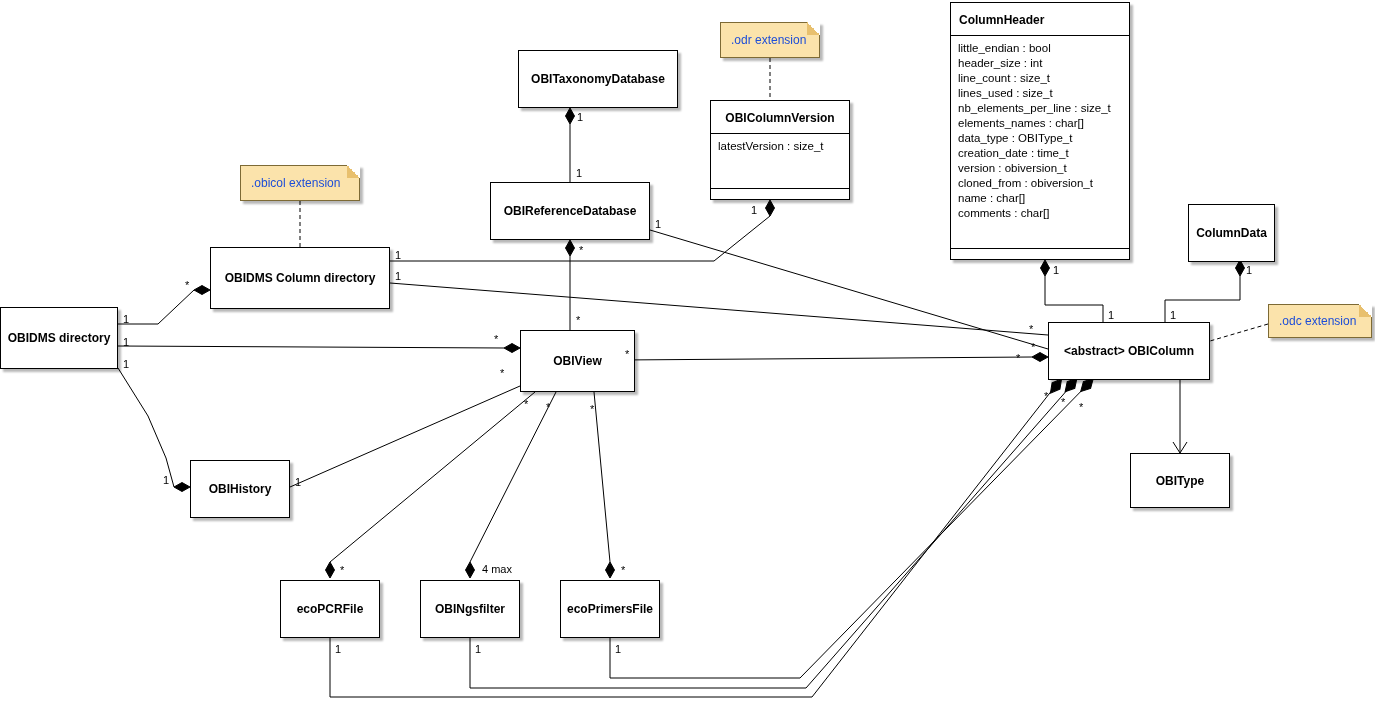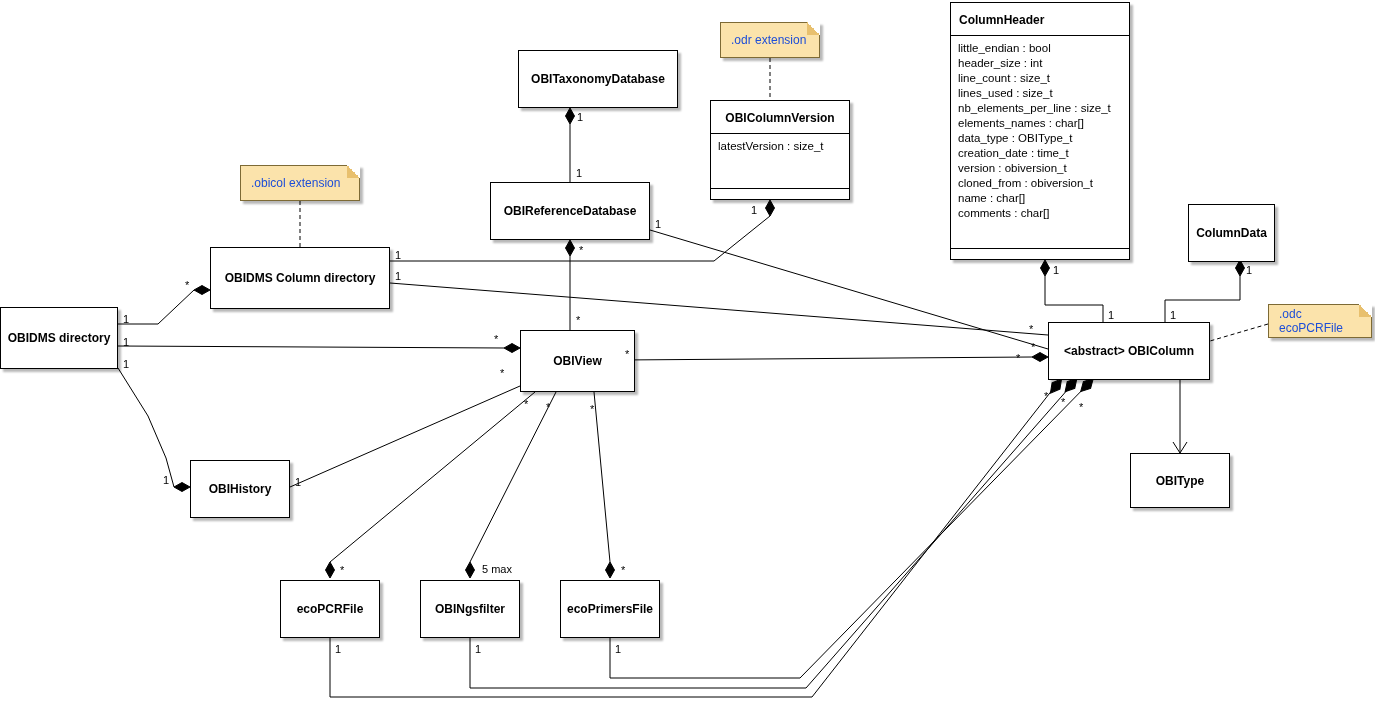--- a/index.html
+++ b/index.html
@@ -139,21 +139,21 @@
   <div class="note" style="left:240px;top:165px;width:120px;height:36px">
     <span class="fold"></span>
     <span>.obicol extension</span>
   </div>
   <div class="note" style="left:720px;top:22px;width:100px;height:36px">
     <span class="fold"></span>
     <span>.odr extension</span>
   </div>
   <div class="note" style="left:1268px;top:304px;width:104px;height:34px">
     <span class="fold"></span>
-    <span>.odc ecoPCRFile</span>
+    <span>.odc extension</span>
   </div>
 
   <div class="uml-class simple" style="left:518px;top:50px;width:160px;height:58px">
     <span>OBITaxonomyDatabase</span>
   </div>
 
   <div class="uml-class simple" style="left:490px;top:182px;width:160px;height:58px">
     <span>OBIReferenceDatabase</span>
   </div>
 
@@ -251,21 +251,21 @@
   <span class="mult" style="left:295px;top:476px">1</span>
   <span class="mult" style="left:500px;top:367px">*</span>
 
   <span class="mult" style="left:625px;top:348px">*</span>
   <span class="mult" style="left:1016px;top:352px">*</span>
 
   <span class="mult" style="left:524px;top:398px">*</span>
   <span class="mult" style="left:340px;top:564px">*</span>
 
   <span class="mult" style="left:546px;top:401px">*</span>
-  <span class="mult" style="left:482px;top:563px">5 max</span>
+  <span class="mult" style="left:482px;top:563px">4 max</span>
 
   <span class="mult" style="left:590px;top:403px">*</span>
   <span class="mult" style="left:621px;top:564px">*</span>
 
   <span class="mult" style="left:335px;top:643px">1</span>
   <span class="mult" style="left:1044px;top:390px">*</span>
 
   <span class="mult" style="left:475px;top:643px">1</span>
   <span class="mult" style="left:1061px;top:396px">*</span>
 

